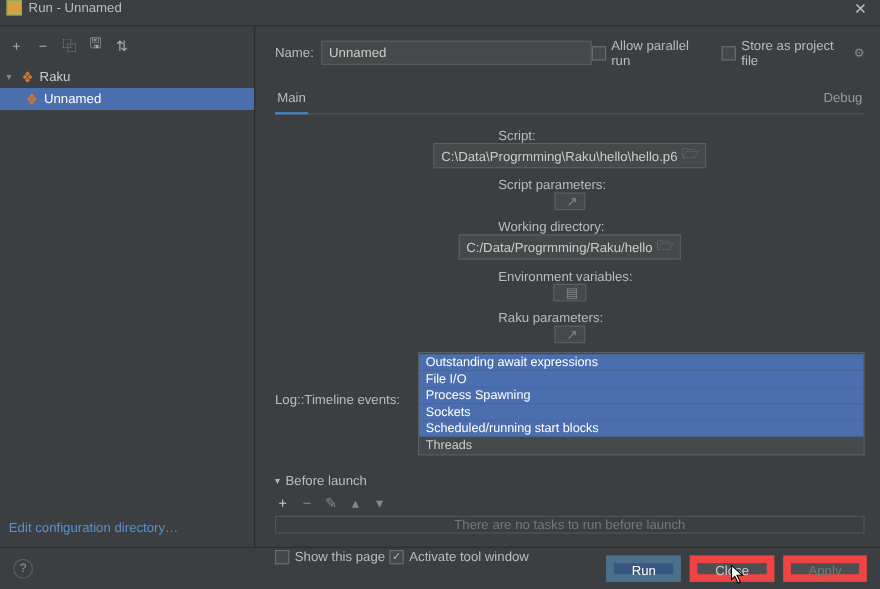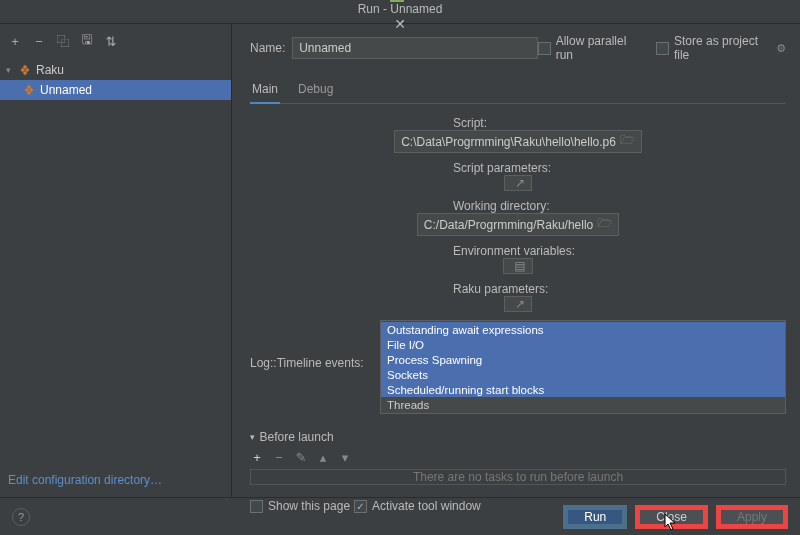--- a/index.html
+++ b/index.html
@@ -8,24 +8,23 @@
     background: #3c3f41;
     font-family: "Segoe UI", Arial, sans-serif;
     font-size: 12px;
     color: #bbbbbb;
     overflow: hidden;
     position: relative;
   }
   .titlebar {
     height: 24px;
     background: #3c3f41;
-    display: flex; align-items: center;
+    display: flex; align-items: flex-start;
     padding: 0 6px;
     border-bottom: 1px solid #2b2b2b;
-    flex-direction: column;
   }
   .titlebar .tb-icon { width: 14px; height: 14px; background:#d6a23f; border:1px solid #8a6; margin-right:6px; }
   .titlebar .title { color:#bbbbbb; flex:1; }
   .titlebar .close-x { color:#bbbbbb; padding:0 6px; cursor:default; font-size:14px; }
 
   .body { display:flex; height: calc(535px - 24px - 38px); }
   .left {
     width: 232px;
     background:#3c3f41;
     border-right:1px solid #2b2b2b;
@@ -69,21 +68,21 @@
   }
   .chk { display:flex; align-items:center; gap:5px; color:#bbbbbb; }
   .chk .box {
     width:13px; height:13px; border:1px solid #6b6f70;
     background:#43494a; display:inline-flex; align-items:center; justify-content:center;
     font-size:10px; color:#a9b7c6;
   }
   .chk .box.checked::after { content:"✓"; }
   .gear { color:#888; margin-left:4px; font-size:11px; }
 
-  .tabs { display:flex; gap:16px; border-bottom:1px solid #515658; margin: 6px 0 12px; }
+  .tabs { display:flex; gap:16px; border-bottom:1px solid #515658; margin: 6px 0 12px; justify-content: space-between; }
   .tab { padding:4px 2px 6px; color:#999; cursor:default; }
   .tab.active { color:#bbbbbb; border-bottom:2px solid #4a88c7; margin-bottom:-1px;}
 
   .form-row { display:flex; align-items:center; margin-bottom:8px;flex-direction:column; }
   .form-row .flbl { width:130px; color:#bbbbbb; }
   .form-row .field {
     flex:1; height:22px;
     background:#45494a; border:1px solid #5b5f60;
     color:#cccccc; padding:0 6px 0 6px;
     position:relative; display:flex; align-items:center;
@@ -117,21 +116,21 @@
     background:#3c3f41;
   }
   .help {
     width:18px; height:18px; border:1px solid #5b5f60; border-radius:50%;
     display:flex; align-items:center; justify-content:center;
     color:#999; font-size:11px;
   }
   .footer-spacer { flex:1; }
   .btn {
     height:24px; padding:0 16px; margin-left:8px;
-    background:#4c5052; border:5px solid #ef4444; color:#cfcfcf;
+    background:#4c5052; border:7px solid #ef4444; color:#cfcfcf;
     font-family:inherit; font-size:12px; cursor:default;
   }
   .btn.primary { background:#365880; border-color:#4c708c; color:#ffffff; }
   .btn.disabled { color:#777; }
   .cursor-img {
     position:absolute; left:664px; top:513px;
     pointer-events:none;
   }
 </style>
 </head>

